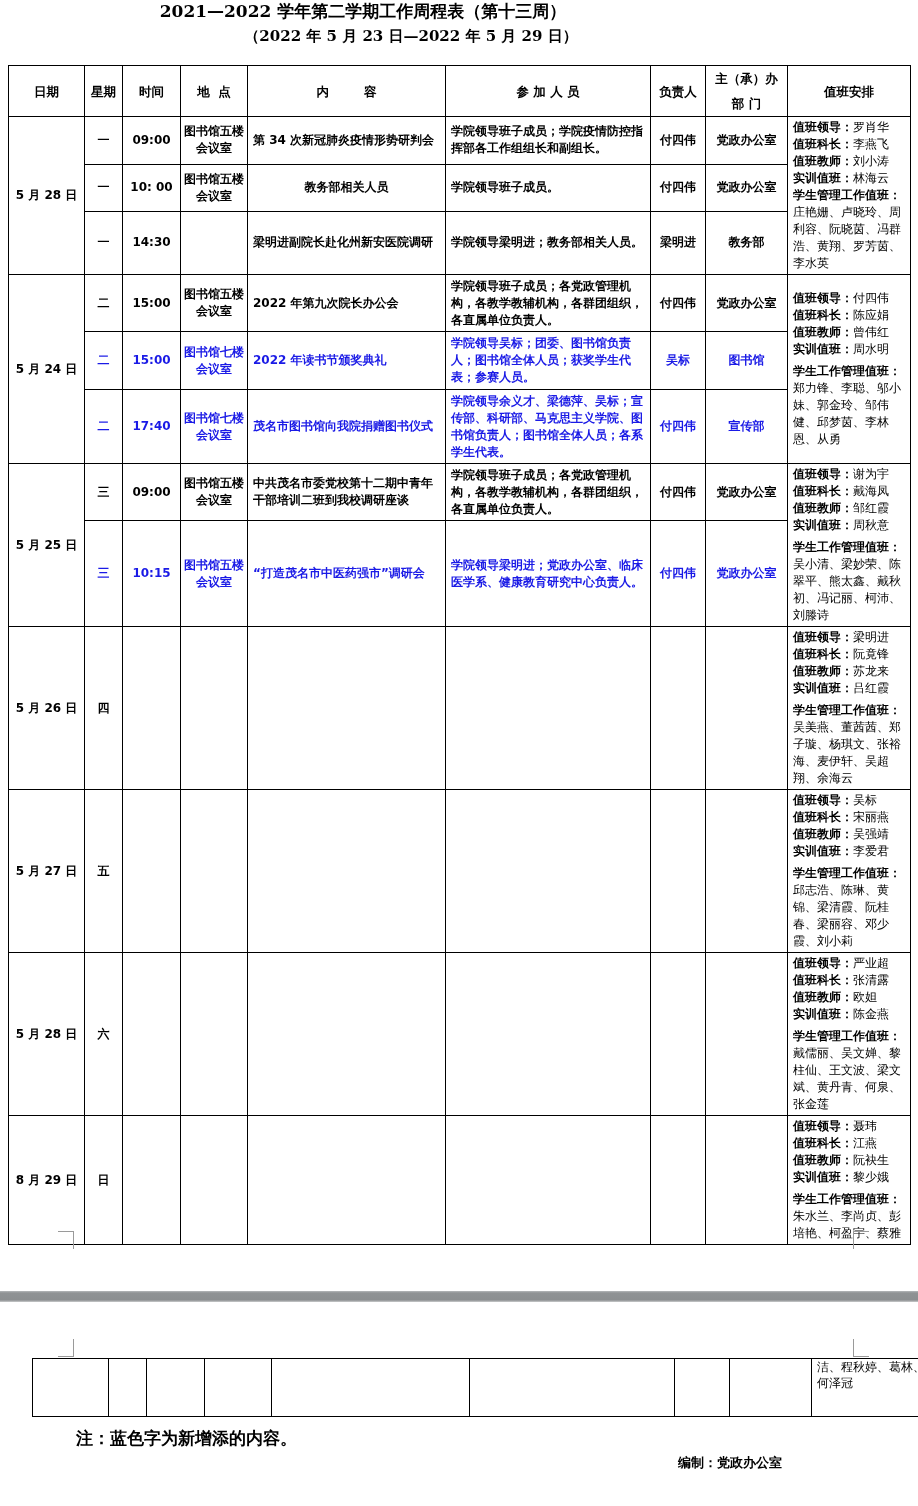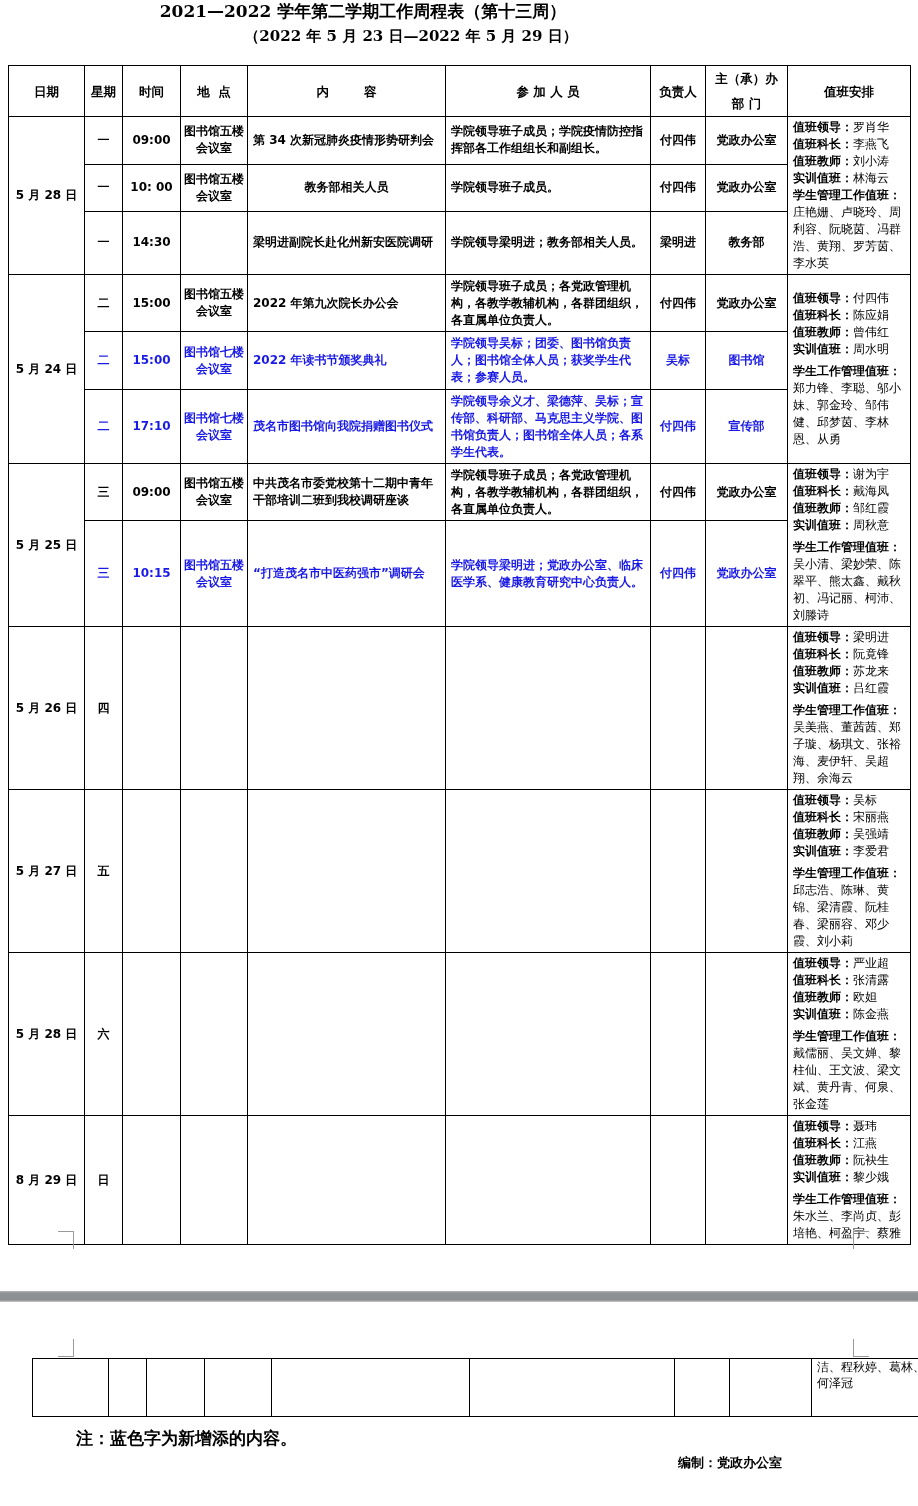--- a/index.html
+++ b/index.html
@@ -122,21 +122,21 @@
       <td class="c">二</td>
       <td class="c">15:00</td>
       <td class="c">图书馆七楼会议室</td>
       <td class="pad">2022 年读书节颁奖典礼</td>
       <td class="pad">学院领导吴标；团委、图书馆负责人；图书馆全体人员；获奖学生代表；参赛人员。</td>
       <td class="c">吴标</td>
       <td class="c">图书馆</td>
     </tr>
     <tr class="blue" style="height:74px">
       <td class="c">二</td>
-      <td class="c">17:10</td>
+      <td class="c">17:40</td>
       <td class="c">图书馆七楼会议室</td>
       <td class="pad">茂名市图书馆向我院捐赠图书仪式</td>
       <td class="pad">学院领导余义才、梁德萍、吴标；宣传部、科研部、马克思主义学院、图书馆负责人；图书馆全体人员；各系学生代表。</td>
       <td class="c">付四伟</td>
       <td class="c">宣传部</td>
     </tr>
 
     <tr style="height:57px">
       <td rowspan="2" class="c">5 月 25 日</td>
       <td class="c">三</td>

